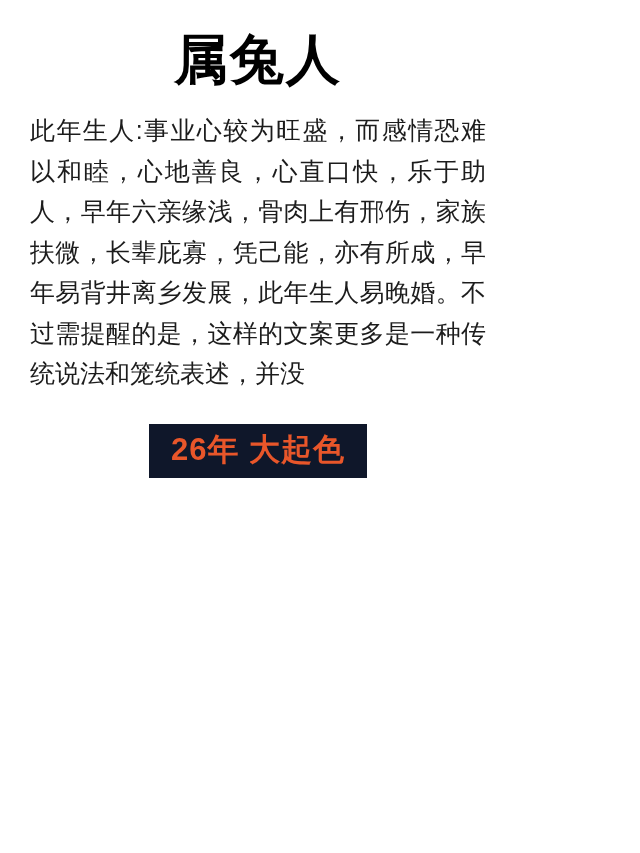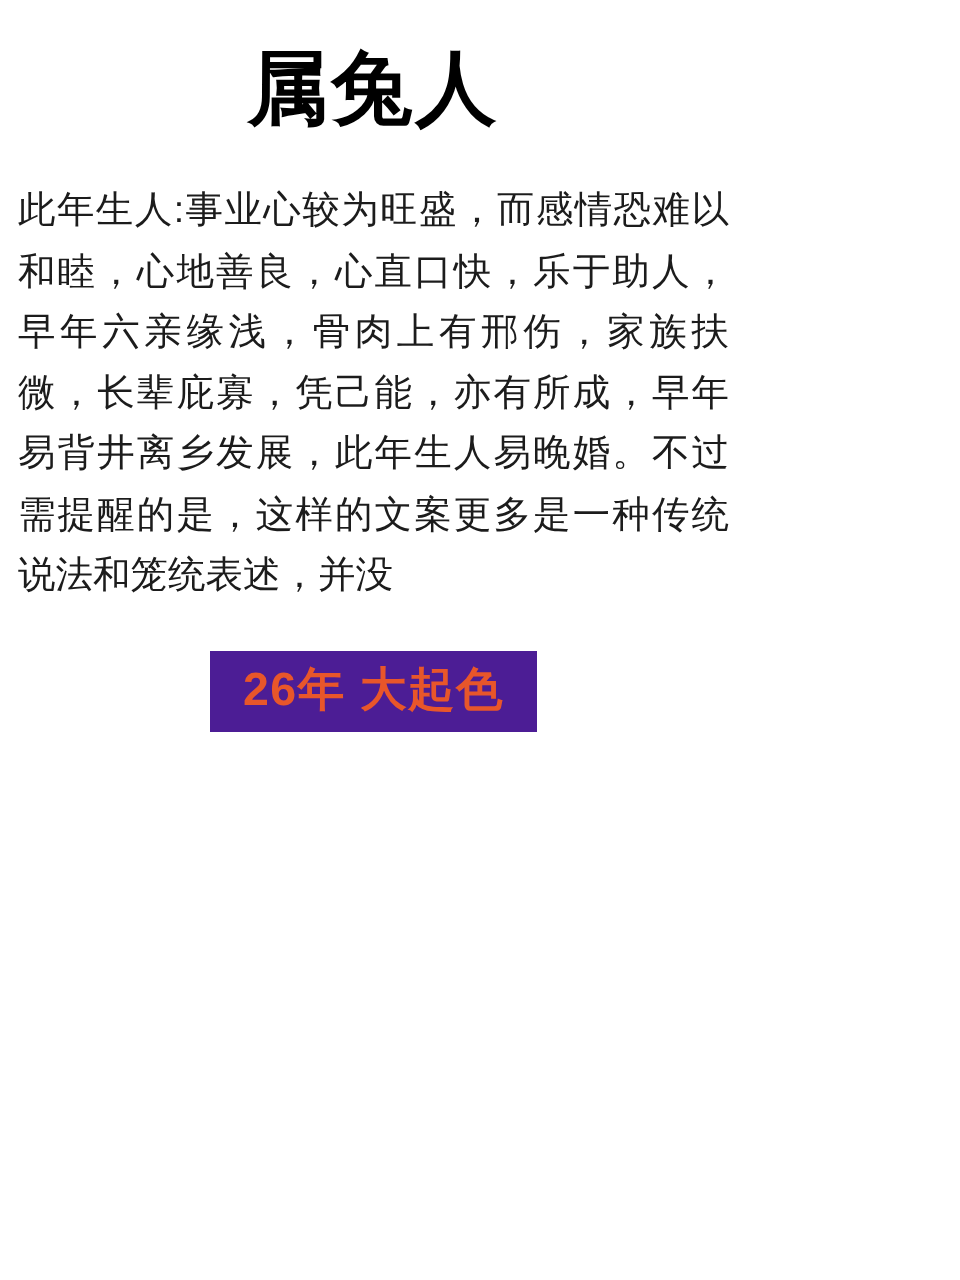--- a/index.html
+++ b/index.html
@@ -11,21 +11,21 @@
     height: 853px;
     background: #ffffff;
     font-family: "Liberation Sans", sans-serif;
     color: #1a1a1a;
     overflow: hidden;
   }
   .page {
     width: 516px;
     height: 853px;
     box-sizing: border-box;
-    padding: 22px 30px 0 12px;
+    padding: 22px 30px 0 30px;
     display: flex;
     flex-direction: column;
     align-items: center;
   }
   .title {
     font-size: 54px;
     font-weight: bold;
     letter-spacing: 2px;
     line-height: 1.15;
     margin-top: 6px;
@@ -44,34 +44,34 @@
   .para {
     width: 100%;
     font-size: 25px;
     line-height: 1.62;
     color: #1c1c1c;
     text-align: justify;
     text-justify: inter-ideograph;
     margin: 0;
   }
   .para-top {
-    margin-top: 30px;
+    margin-top: 20px;
   }
   .para-bottom {
     margin-top: 30px;
     text-indent: 0;
   }
   .highlight-wrap {
     width: 100%;
     display: flex;
     justify-content: center;
     margin-top: 30px;
   }
   .highlight {
-    background: #4c1d95;
+    background: #0f172a;
     color: #e8562a;
     font-size: 31px;
     font-weight: bold;
     letter-spacing: 1px;
     padding: 7px 22px 9px 22px;
     display: inline-block;
     line-height: 1.25;
     white-space: nowrap;
   }
 </style>

